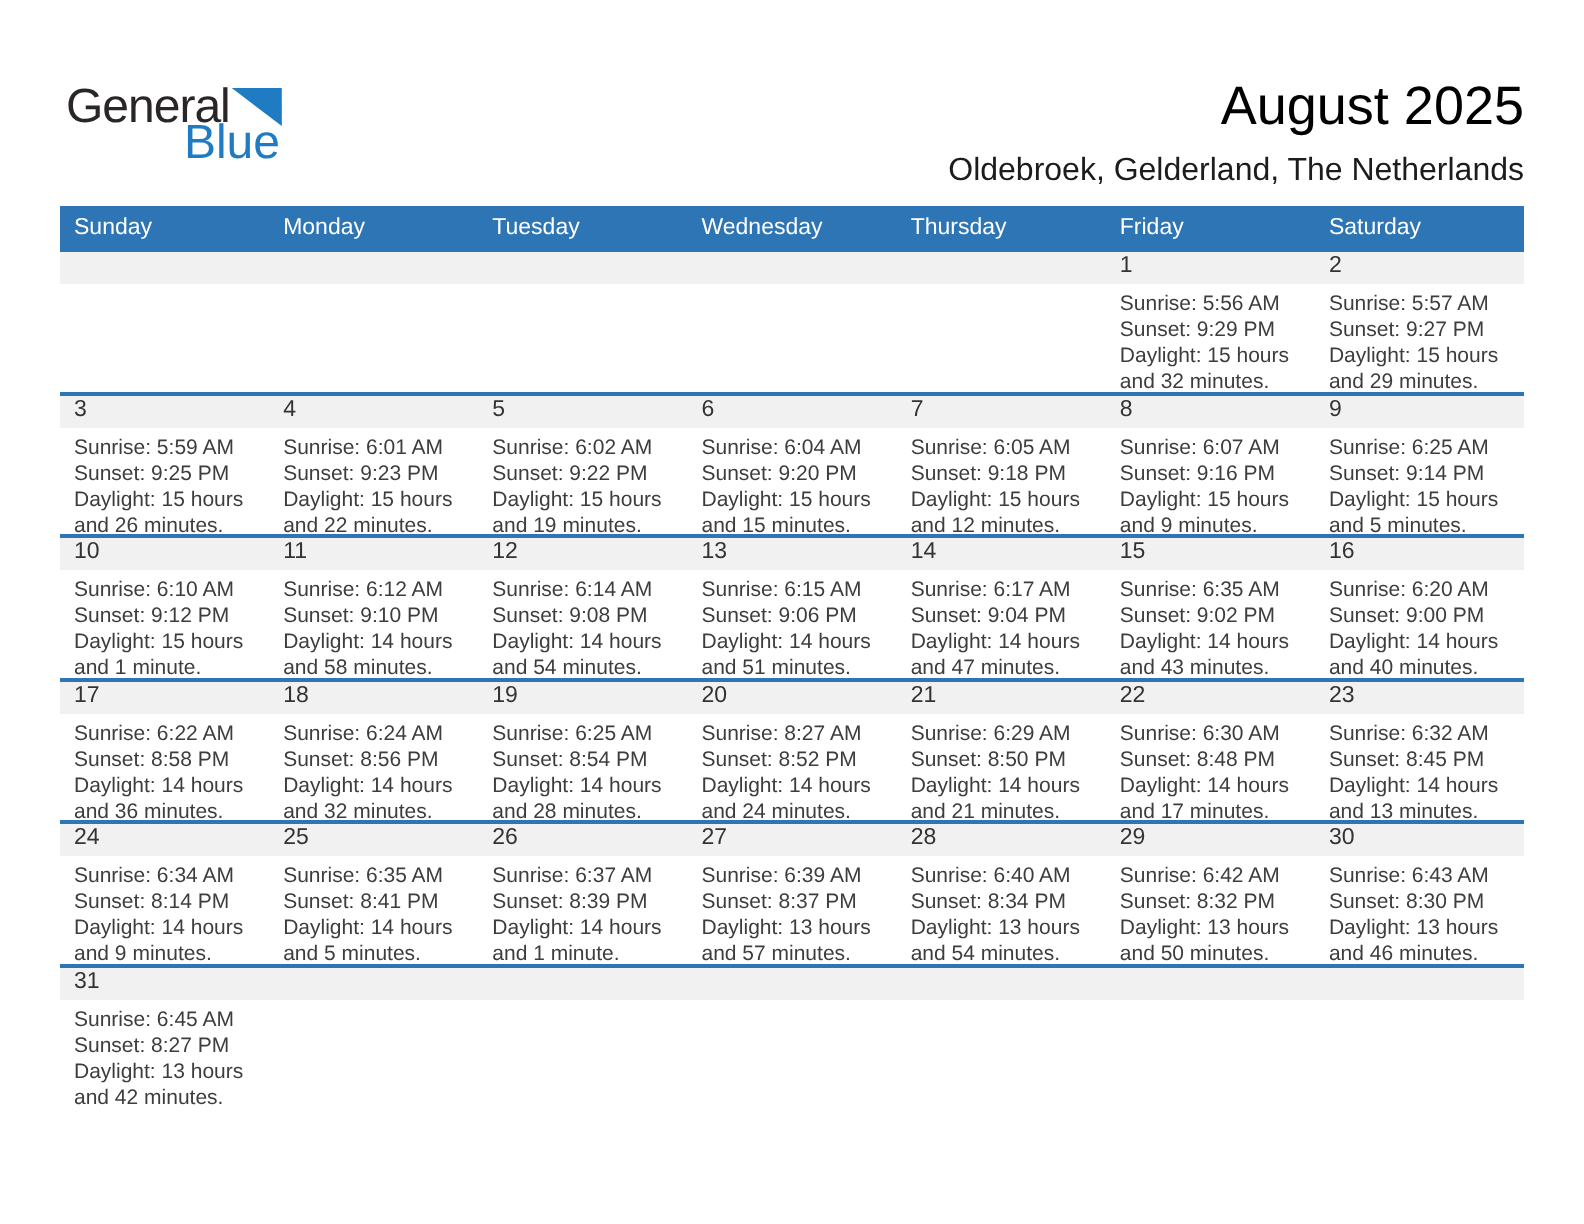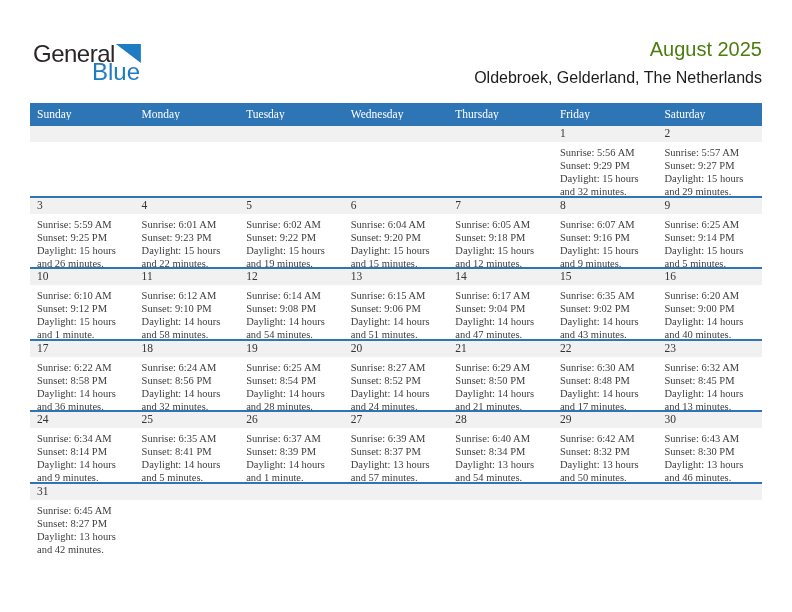--- a/index.html
+++ b/index.html
@@ -11,25 +11,25 @@
   .logo { position:absolute; left:33px; top:42px; width:120px; }
   .logo-row1 { display:flex; align-items:flex-start; }
   .logo-general { font-size:24px; color:#2a2627; letter-spacing:-0.5px; line-height:1; }
   .logo-tri { width:25px; height:19px; margin-top:2px; margin-left:1px;
               clip-path:polygon(0 0, 100% 0, 100% 100%); background:var(--logo-blue,#1f7bc2); }
   .logo-blue { font-size:24px; line-height:1; color:var(--logo-blue,#1f7bc2);
                text-align:right; padding-right:13px; margin-top:-6px; }
 
   
   .titles { position:absolute; top:38px; right:30px; text-align:right; }
-  .title { font-size:20px; color:#4d7c0f; line-height:1.15; }
+  .title { font-size:27px; color:#000000; line-height:1.15; }
   .subtitle { font-size:16px; color:#1c1c1c; margin-top:8px; }
 
   
-  .calendar { position:absolute; left:30px; top:103px; width:732px;font-family:Liberation Serif, serif; }
+  .calendar { position:absolute; left:30px; top:103px; width:732px; }
   .weekday-row { display:flex; height:21px; align-items:center; background:var(--header-blue,#2e75b6); }
   .wd { flex:1 1 0; color:#ffffff; font-size:11.5px; padding-left:7px; white-space:nowrap; overflow:hidden; }
   .week { display:flex; height:71.5px; border-top:2px solid var(--sep-blue,#2e75b6); }
   .cell { flex:1 1 0; min-width:0; overflow:hidden; }
   .daynum { height:16px; background:var(--band-gray,#f1f1f1); font-size:11.5px; color:#333333;
             padding:1px 0 0 7px; }
   .details { padding:4px 2px 0 7px; font-size:10.5px; line-height:13px; color:#3d3d3d;
              white-space:pre-line; }
 </style>
 </head>

